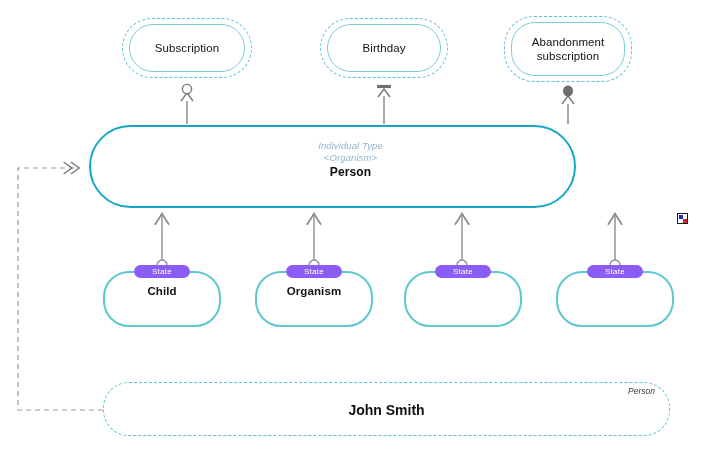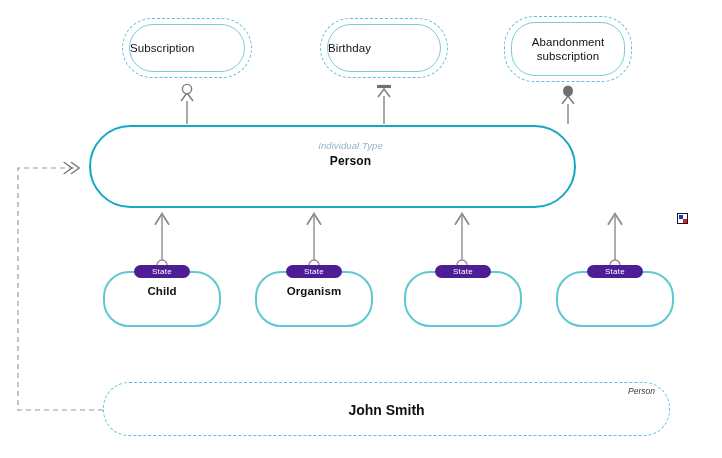--- a/index.html
+++ b/index.html
@@ -34,20 +34,21 @@
     background:#ffffff;
   }
   .event-inner{
     position:absolute;
     left:7px; top:6px; right:7px; bottom:6px;
     border:1.6px solid #79cdd8;
     border-radius:24px;
     background:#ffffff;
     display:flex;
     align-items:center;
+    justify-content:center;
   }
   .event-label{
     font-size:11.5px;
     color:#111111;
     text-align:center;
     line-height:14px;
     letter-spacing:0.1px;
   }
 
   
@@ -91,21 +92,21 @@
     background:#ffffff;
   }
   .state-badge{
     position:absolute;
     left:50%;
     transform:translateX(-50%);
     top:-8px;
     min-width:56px;
     height:13px;
     line-height:13px;
-    background:#4c1d95;
+    background:#8b5cf6;
     border-radius:7px;
     color:#ffffff;
     font-size:8px;
     text-align:center;
     letter-spacing:0.3px;
     padding:0 7px;
     box-sizing:border-box;
   }
   .state-label{
     position:absolute;
@@ -239,20 +240,21 @@
   <div class="event-node" style="left:504px; top:16px; width:128px; height:66px;">
     <div class="event-outer"></div>
     <div class="event-inner">
       <div class="event-label">Abandonment subscription</div>
     </div>
   </div>
 
   <div id="type-node">
     <div class="type-stack">
       <div class="type-meta">Individual Type</div>
+      <div class="type-meta">&lt;Organism&gt;</div>
       <div class="type-name">Person</div>
     </div>
   </div>
 
   <div class="state-node" style="left:103px; top:271px;">
     <div class="state-badge">State</div>
     <div class="state-label">Child</div>
   </div>
 
   <div class="state-node" style="left:255px; top:271px;">

